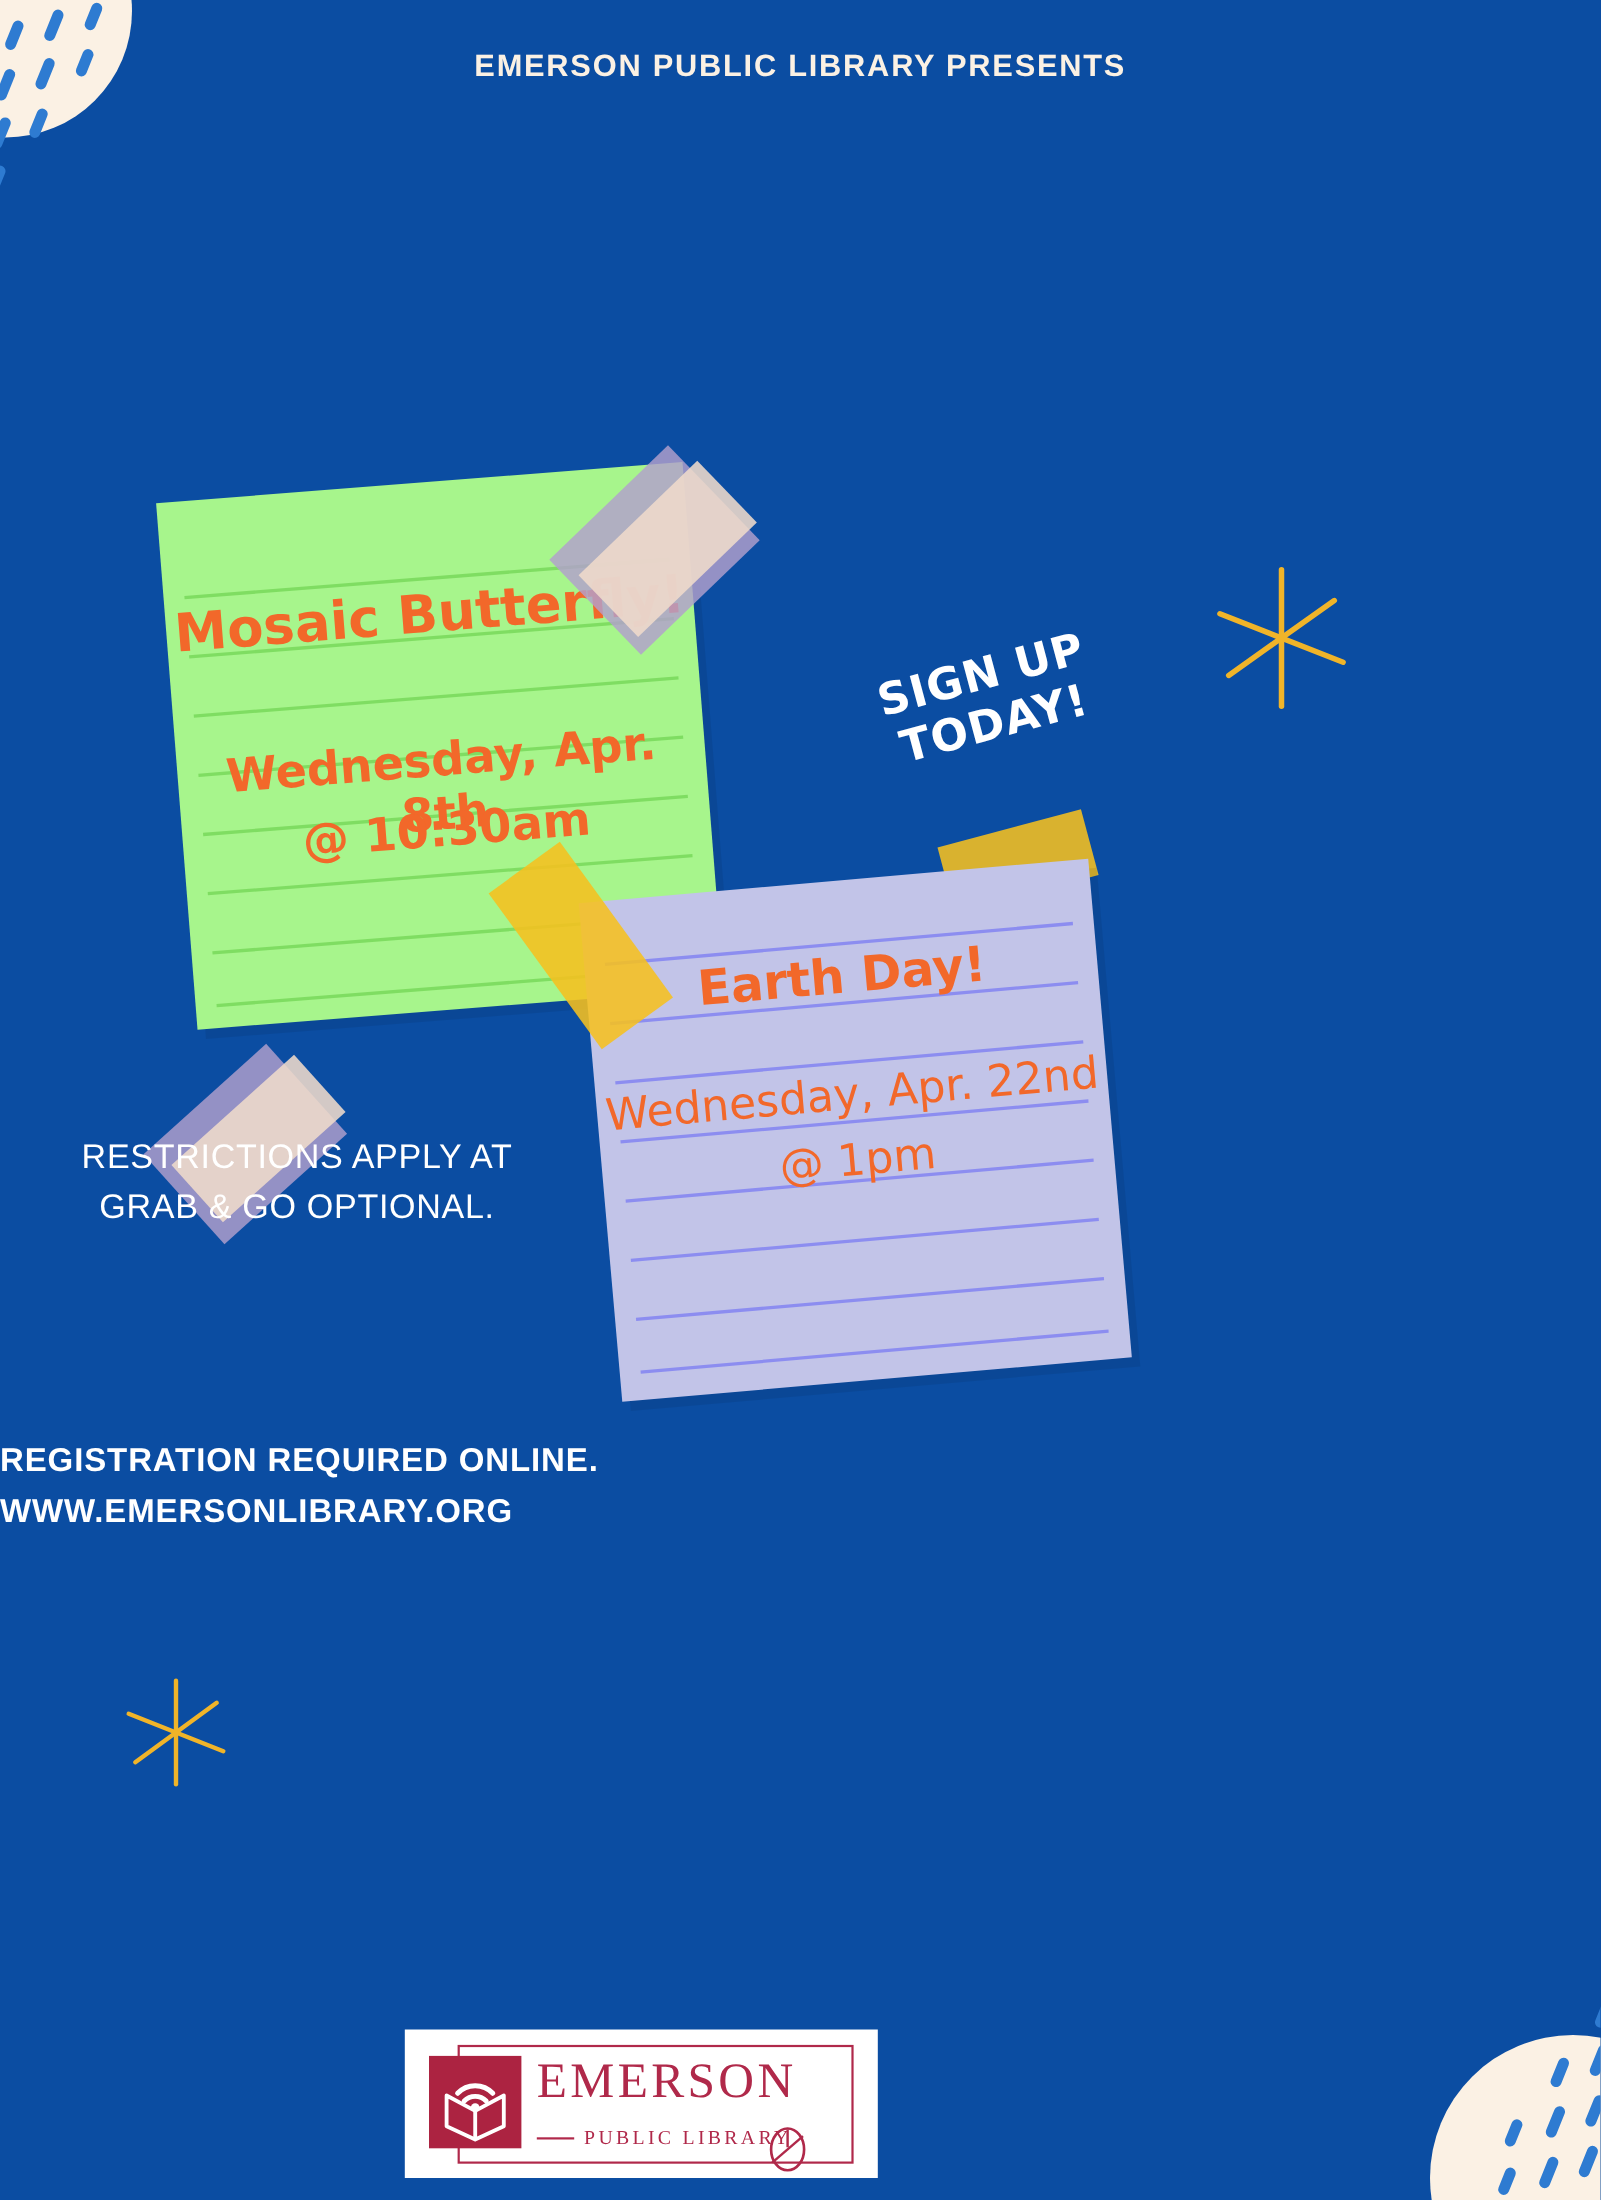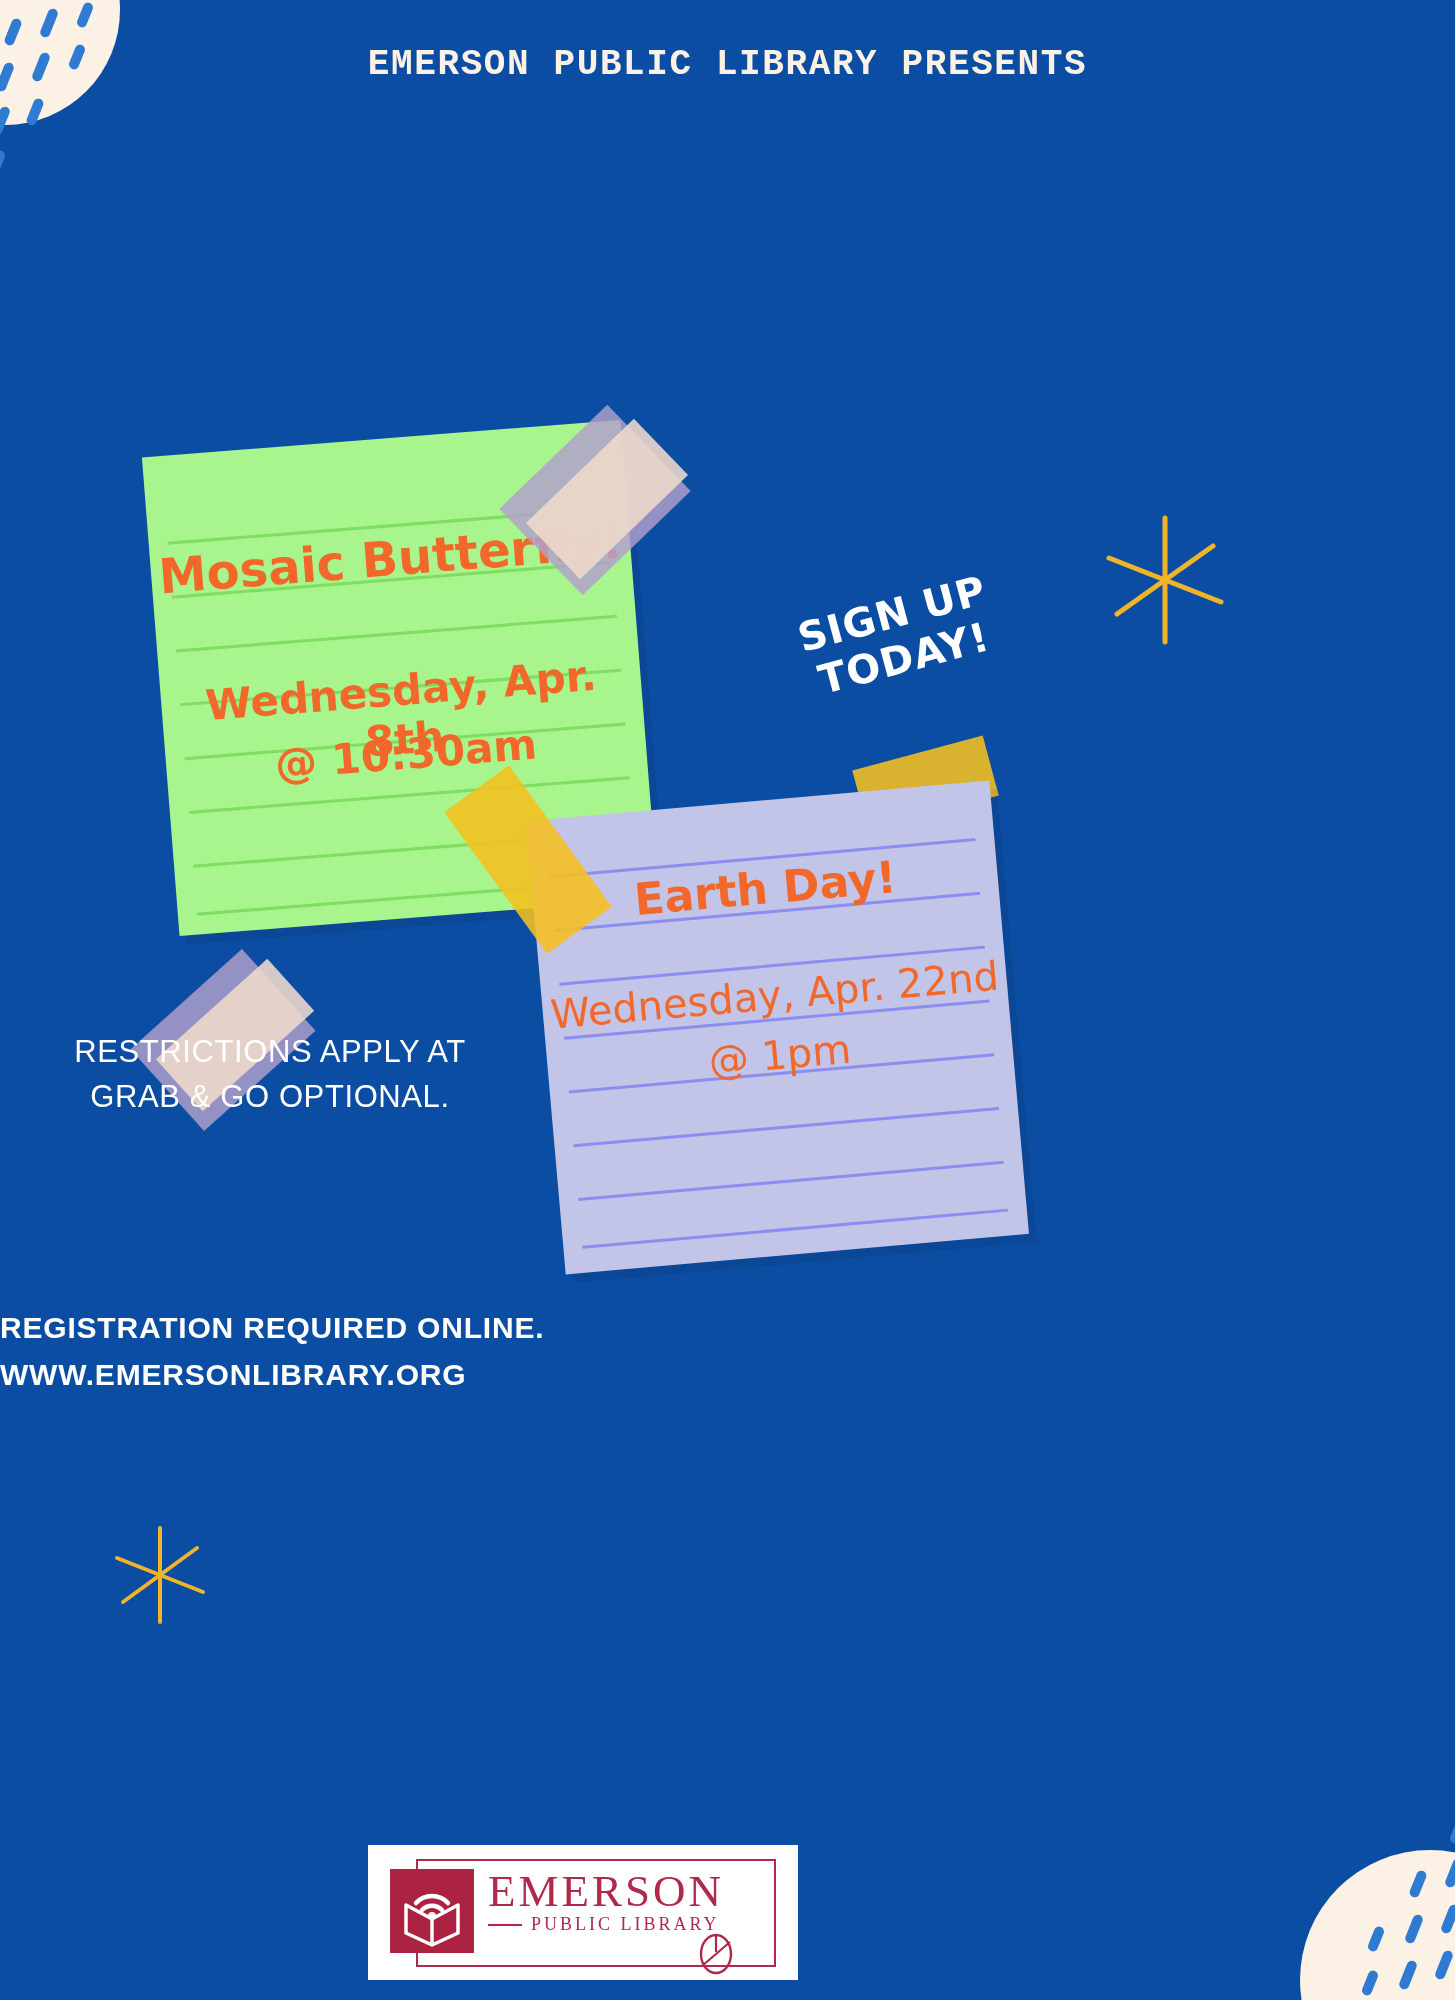--- a/index.html
+++ b/index.html
@@ -12,21 +12,21 @@
 
   
   .corner-blob{position:absolute;background:#FBF1E4;border-radius:50%;}
   #blob-tl{width:230px;height:230px;left:-110px;top:-105px;}
   #blob-br{width:260px;height:260px;right:-105px;bottom:-110px;}
   .dash{position:absolute;background:#2E7BD1;border-radius:6px;}
 
   
   #presents{
     position:absolute;top:44px;left:0;width:100%;text-align:center;
-    color:#FBF1E4;font-size:36px;font-weight:bold;letter-spacing:1.6px;font-family:Liberation Mono, monospace;
+    color:#FBF1E4;font-size:28px;font-weight:bold;letter-spacing:1.6px;
   }
   #title-wrap{position:absolute;top:120px;left:0;width:100%;text-align:center;}
   .title-line{
     color:#F0B429;font-weight:bold;
     font-family:"DejaVu Sans", sans-serif;
     letter-spacing:-1px;line-height:1.0;
     display:block;
     transform:scaleY(1.32);
     transform-origin:center top;
   }
@@ -93,21 +93,21 @@
     position:absolute;left:48px;top:14px;width:356px;height:104px;
     border:2px solid #B0294A;
   }
   #logo-mark{
     position:absolute;left:22px;top:24px;width:84px;height:84px;
     background:#AC2341;
   }
   #logo-text{position:absolute;left:120px;top:24px;width:290px;}
   #logo-name{color:#B0294A;font-family:"Liberation Serif", serif;
     font-size:45px;letter-spacing:3px;line-height:1;}
-  #logo-sub-row{display:flex;align-items:center;margin-top:0;}
+  #logo-sub-row{display:flex;align-items:center;margin-top:19px;}
   #logo-rule{width:34px;height:2px;background:#B0294A;margin-right:9px;}
   #logo-sub{color:#B0294A;font-family:"Liberation Serif", serif;
     font-size:18px;letter-spacing:3px;}
   #mouse-icon{position:absolute;right:62px;bottom:4px;}
 
   
   .sparkle{position:absolute;}
 </style>
 </head>
 <body>

